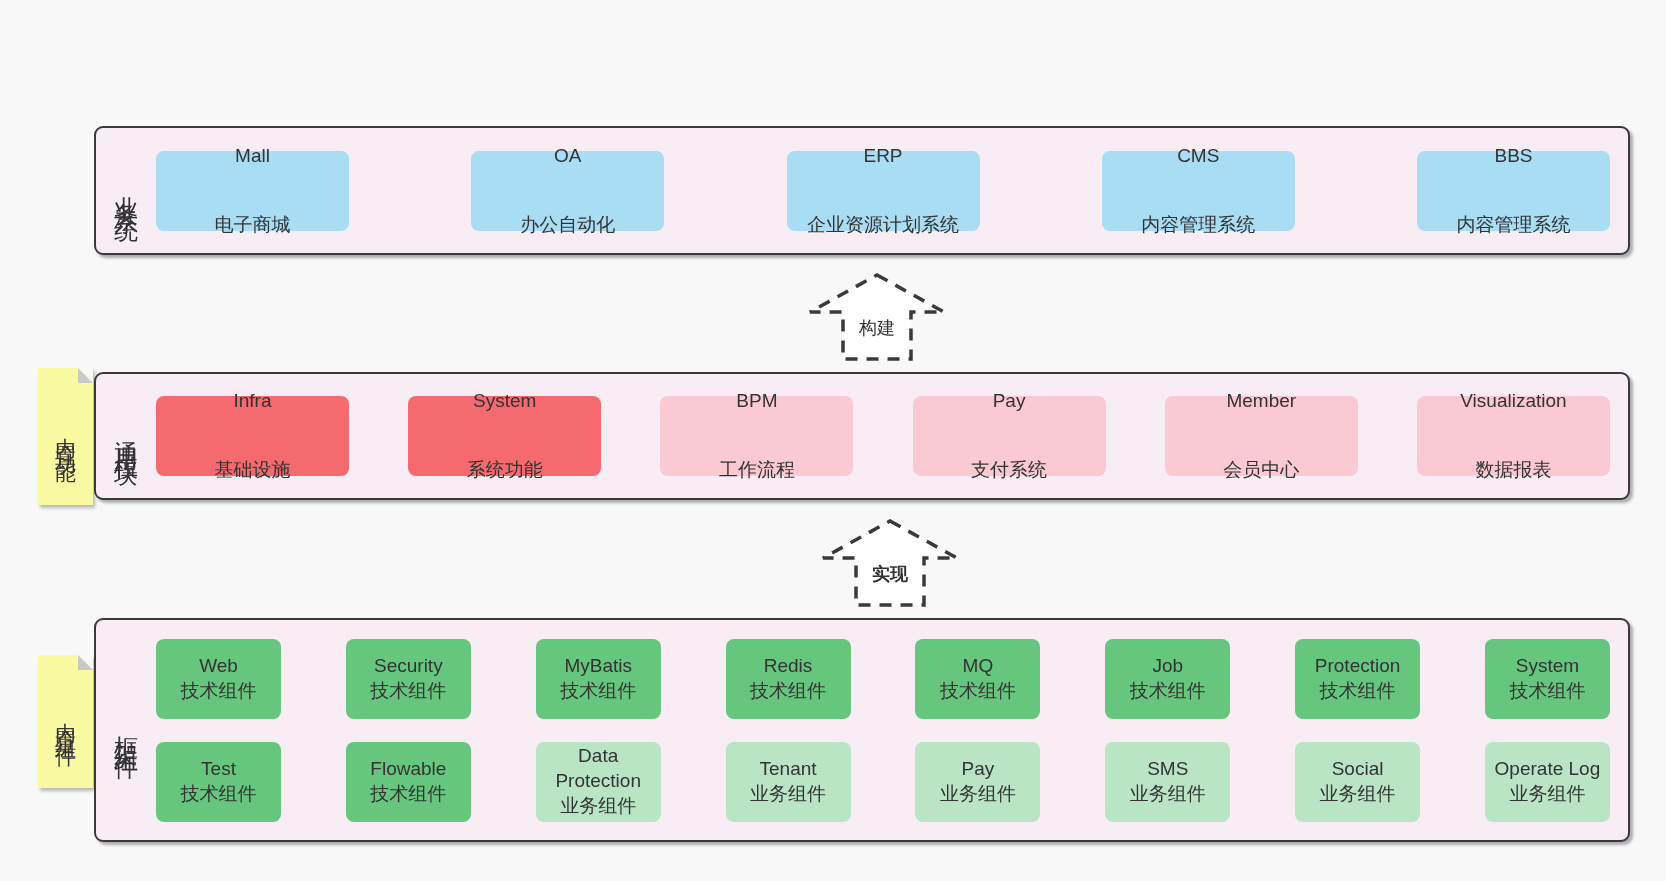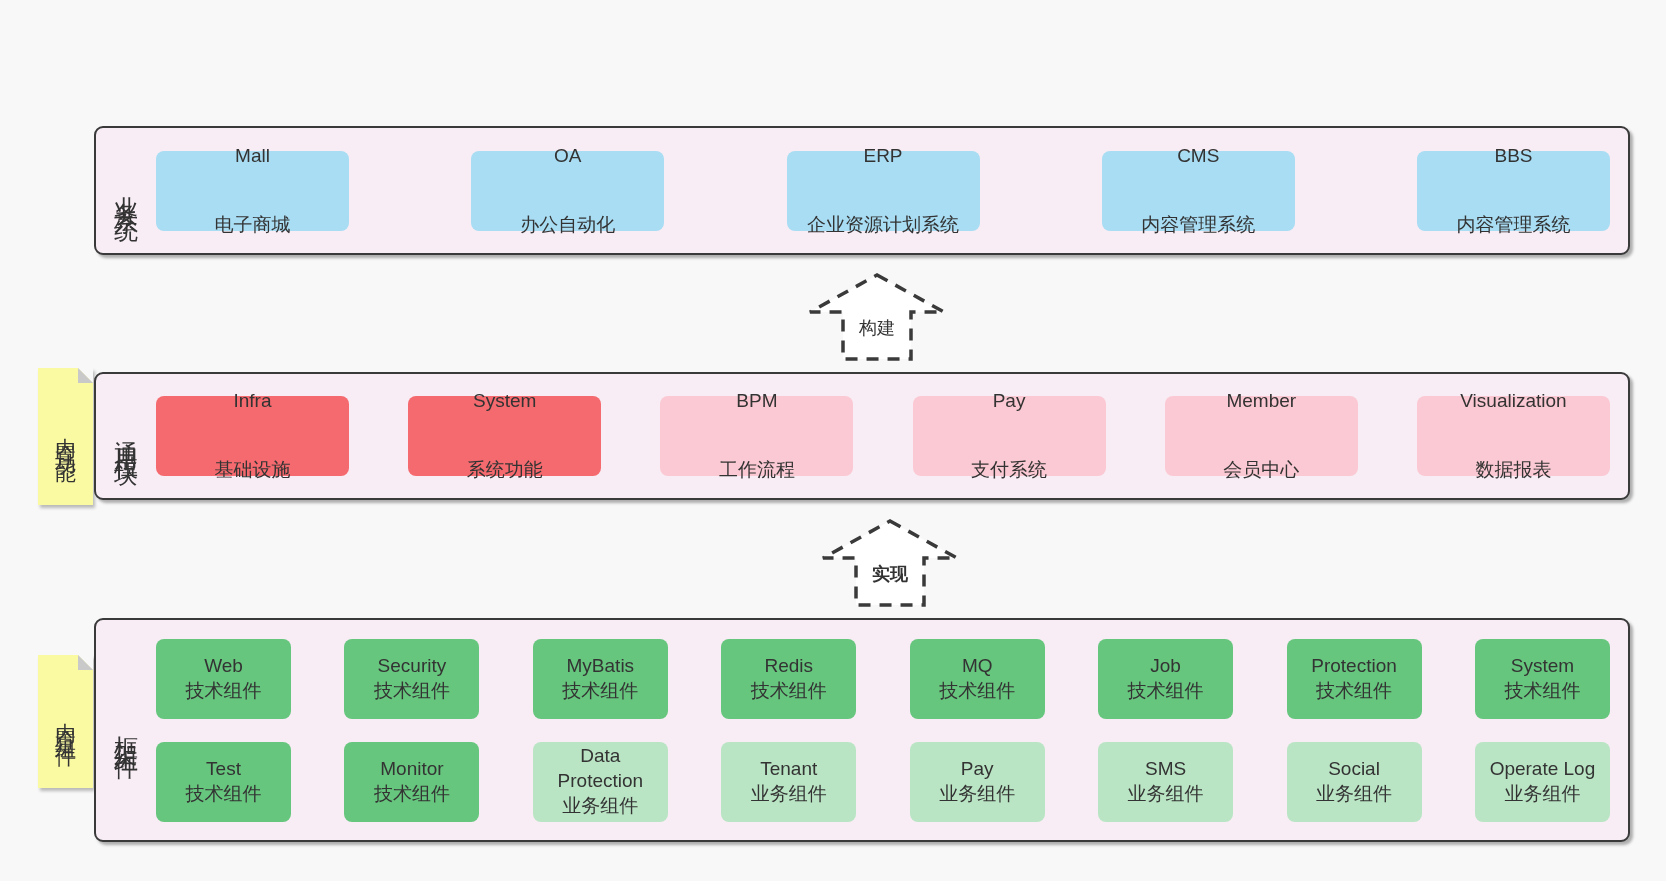--- a/index.html
+++ b/index.html
@@ -27,21 +27,21 @@
   }
   .rows{flex:1; display:flex; flex-direction:column; justify-content:center; gap:23px; padding-right:18px;}
   .row{display:flex; justify-content:space-between; align-items:center;}
   .box{
     height:80px; border-radius:8px;
     display:flex; flex-direction:column; align-items:center; justify-content:center;
     text-align:center; font-size:19px; line-height:1.3; color:var(--text);
     padding:2px 6px;
   }
   .cols-6 .box{width:193px;gap:44px;}
-  .cols-8 .box{width:135px;}
+  .cols-8 .box{width:125px;}
   .v-blue{background:var(--blue);} .v-red{background:var(--red);}
   .v-pink{background:var(--pink);} .v-green{background:var(--green);}
   .v-lightgreen{background:var(--lightgreen);}
 
   .note{
     position:absolute; left:38px; width:55px; background:var(--yellow);
     box-shadow:2px 3px 3px rgba(0,0,0,0.25);
     display:flex; align-items:center; justify-content:center;
   }
   .note::before{content:""; position:absolute; top:0; right:0; width:15px; height:15px;
@@ -180,21 +180,21 @@
             <div class="box-title">System</div>
             <div class="box-subtitle">技术组件</div>
           </div>
         </div>
         <div class="row">
           <div class="box v-green">
             <div class="box-title">Test</div>
             <div class="box-subtitle">技术组件</div>
           </div>
           <div class="box v-green">
-            <div class="box-title">Monitor</div>
+            <div class="box-title">Flowable</div>
             <div class="box-subtitle">技术组件</div>
           </div>
           <div class="box v-lightgreen">
             <div class="box-title">Data Protection</div>
             <div class="box-subtitle">业务组件</div>
           </div>
           <div class="box v-lightgreen">
             <div class="box-title">Tenant</div>
             <div class="box-subtitle">业务组件</div>
           </div>

